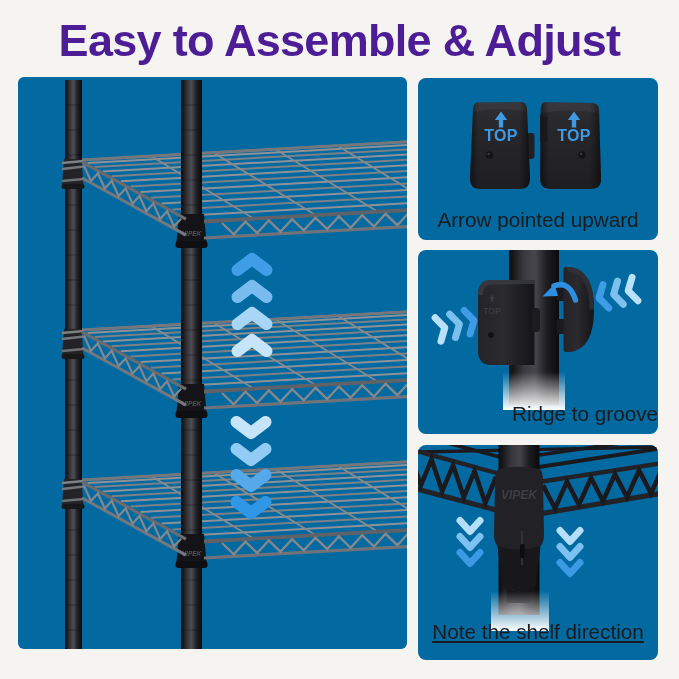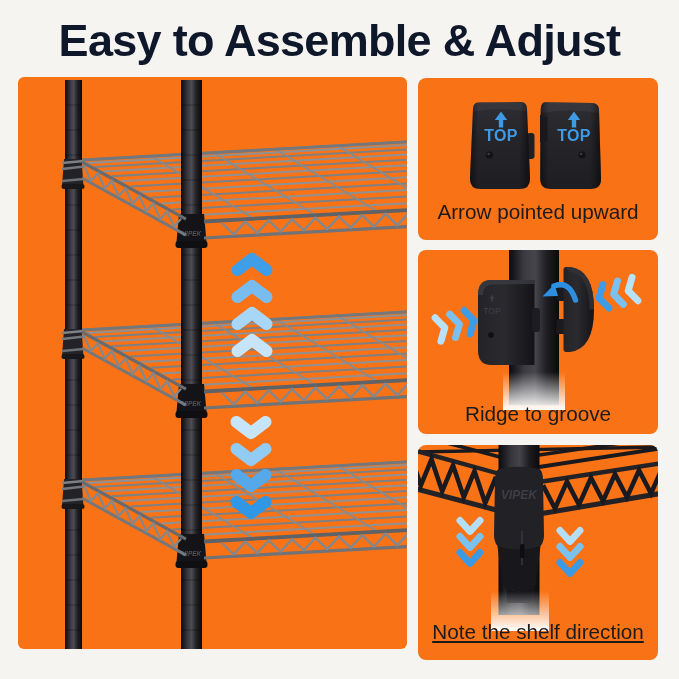--- a/index.html
+++ b/index.html
@@ -1,20 +1,20 @@
 <!DOCTYPE html>
 <html><head>
 <meta charset="utf-8">
 <style>
 * { margin:0; padding:0; box-sizing:border-box; }
 html,body { width:679px; height:679px; }
 body { background:#f5f4f1; font-family:"Liberation Sans", sans-serif; position:relative; overflow:hidden; }
 .title { position:absolute; left:0; top:15px; width:679px; text-align:center;
-  font-size:45px; font-weight:bold; color:#0f172a; letter-spacing:-0.7px; }
-.card { position:absolute; background:#f97316; border-radius:8px; overflow:hidden; }
+  font-size:45px; font-weight:bold; color:#4c1d95; letter-spacing:-0.7px; }
+.card { position:absolute; background:#0369a1; border-radius:8px; overflow:hidden; }
 .cap { position:absolute; width:240px; text-align:center; font-size:20.7px; color:#1b1b1d; }
 #photo { left:18px; top:77px; width:389px; height:572px; border-radius:6px; }
 #pan1 { left:418px; top:78px;  width:240px; height:162px; }
 #pan2 { left:418px; top:250px; width:240px; height:184px; }
 #pan3 { left:418px; top:445px; width:240px; height:215px; }
 </style>
 </head>
 <body>
 <div class="title">Easy to Assemble &amp; Adjust</div>
 <div class="card" id="photo"><svg width="389" height="572" viewBox="0 0 389 572">
@@ -303,15 +303,15 @@
 <line x1="104" y1="86" x2="104" y2="120" stroke="#37373e" stroke-width="1.5"></line>
 <rect x="102" y="99" width="4.5" height="14" rx="1.5" fill="#0e0e11"></rect>
 <rect x="73" y="146" width="58" height="40" fill="url(#fade3)"></rect>
 <path d="M 42,75.5 L 52,86.5 L 62,75.5" fill="none" stroke="#b5def8" stroke-width="7" stroke-linecap="round" stroke-linejoin="round"></path>
 <path d="M 42,91.5 L 52,102.5 L 62,91.5" fill="none" stroke="#7cc2f1" stroke-width="7" stroke-linecap="round" stroke-linejoin="round"></path>
 <path d="M 42,107.5 L 52,118.5 L 62,107.5" fill="none" stroke="#3c9ae4" stroke-width="7" stroke-linecap="round" stroke-linejoin="round"></path>
 <path d="M 142,85.5 L 152,96.5 L 162,85.5" fill="none" stroke="#b5def8" stroke-width="7" stroke-linecap="round" stroke-linejoin="round"></path>
 <path d="M 142,101.5 L 152,112.5 L 162,101.5" fill="none" stroke="#7cc2f1" stroke-width="7" stroke-linecap="round" stroke-linejoin="round"></path>
 <path d="M 142,117.5 L 152,128.5 L 162,117.5" fill="none" stroke="#3c9ae4" stroke-width="7" stroke-linecap="round" stroke-linejoin="round"></path>
 </svg></div>
-<div class="cap" style="left:418px; top:200px;">Arrow pointed upward</div>
-<div class="cap" style="left:418px; top:402px;">Ridge to groove</div>
+<div class="cap" style="left:418px; top:208px;">Arrow pointed upward</div>
+<div class="cap" style="left:418px; top:402px;text-align:right;">Ridge to groove</div>
 <div class="cap" style="left:418px; top:620px;text-decoration:underline;">Note the shelf direction</div>
 
 </body></html>

